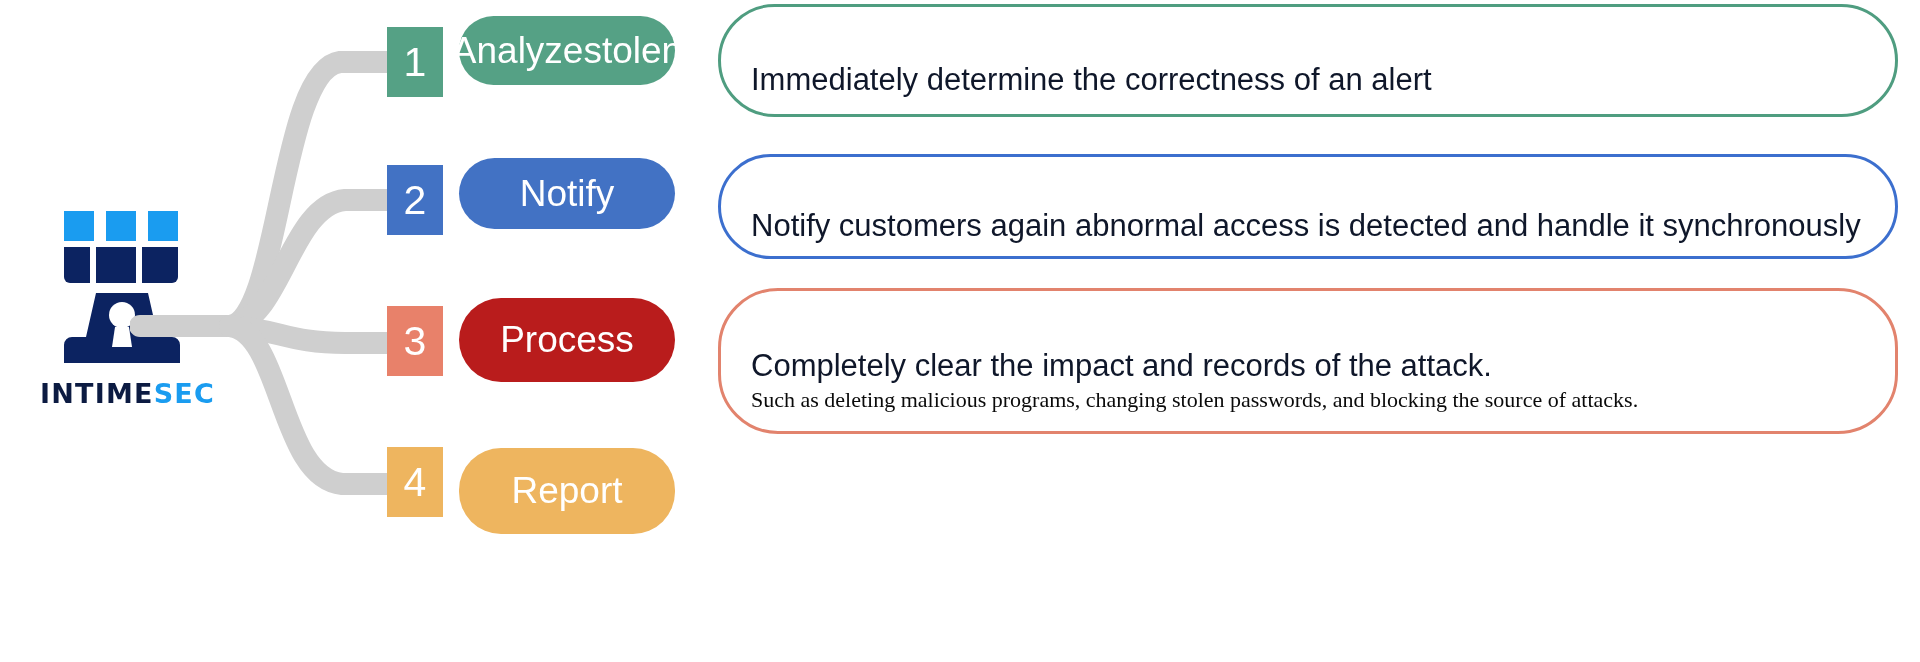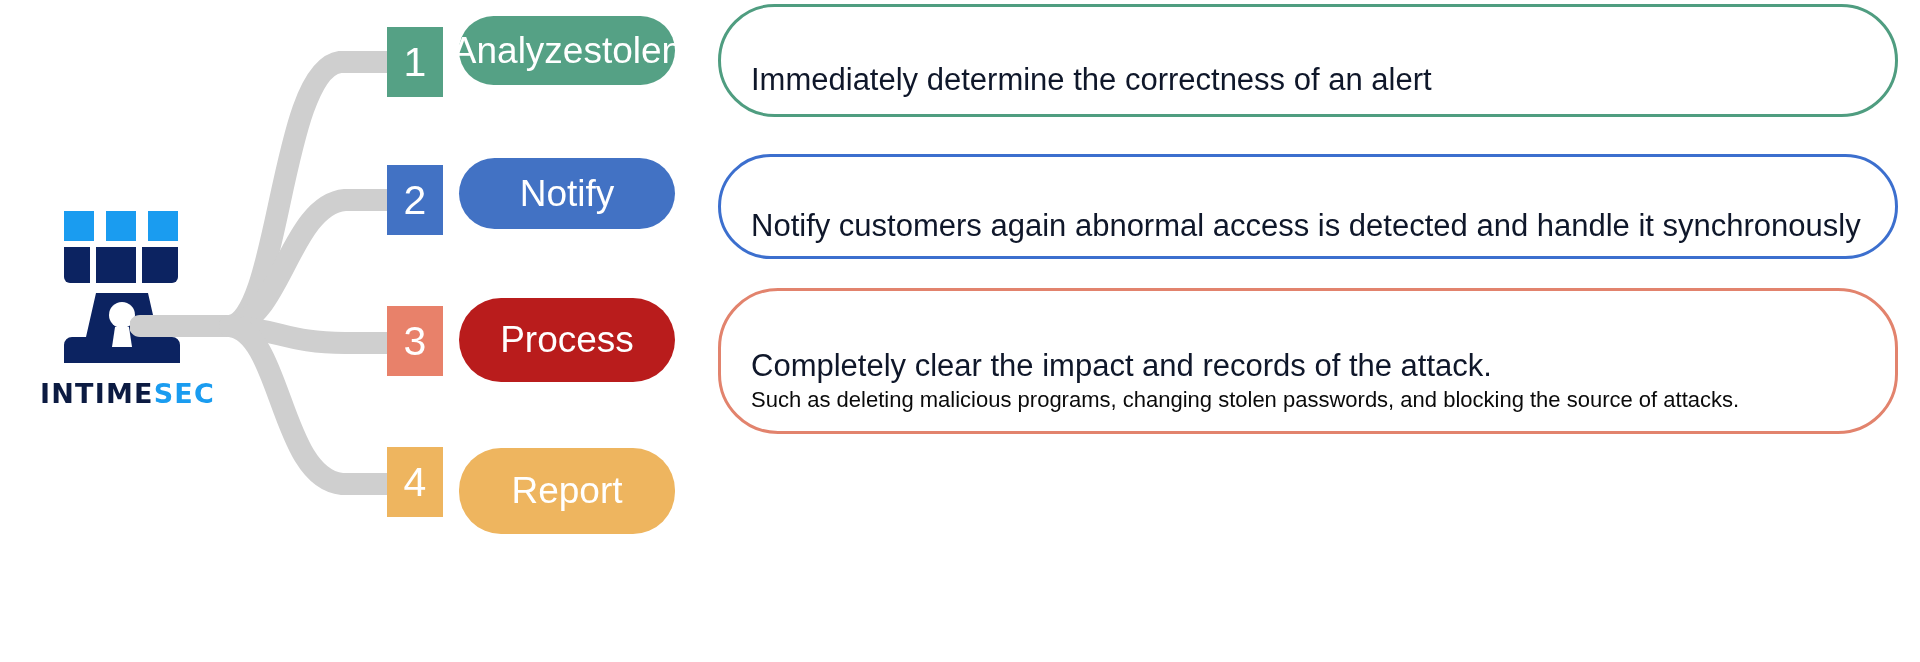--- a/index.html
+++ b/index.html
@@ -111,21 +111,21 @@
     line-height: 1.17;
     font-family: "Liberation Sans", sans-serif;
     font-weight: 400;
     margin-top: 39px;
   }
   .desc-sub {
     color: #0a0a0a;
     font-size: 22px;
     line-height: 1.18;
     margin-top: 2px;
-    font-family: Liberation Sans, sans-serif;
+    font-family: Liberation Serif, serif;
     font-weight: 400;
   }
 
   
   #row-1 { top: 0px; }
   #row-1 .num-box { top: 27px; }
   #row-1 .pill    { top: 16px; height: 69px; }
   #row-1 .desc    { top: 4px; height: 113px; }
 
   #row-2 { top: 140px; }

